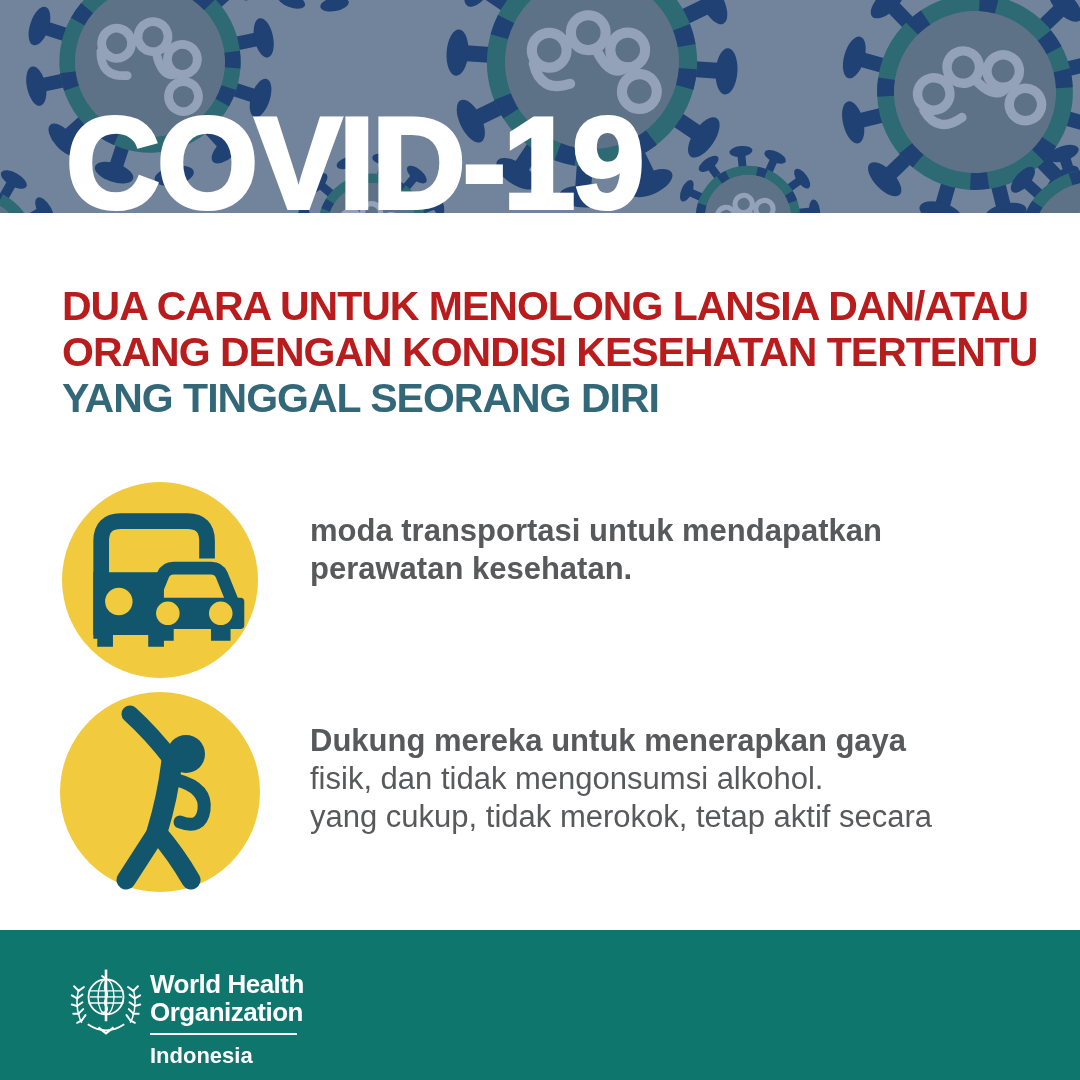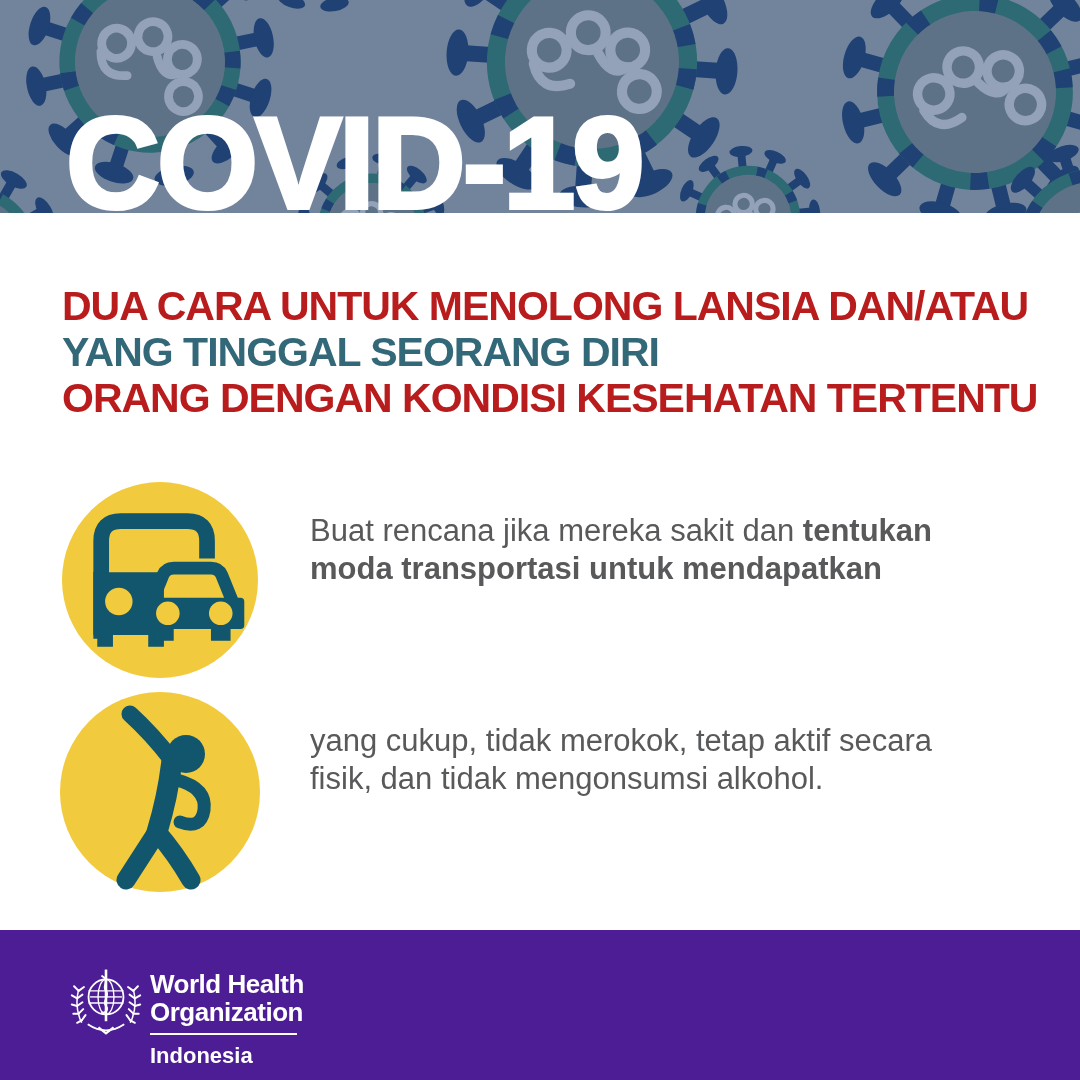--- a/index.html
+++ b/index.html
@@ -30,21 +30,21 @@
   .icon-circle{position:absolute;border-radius:50%;background:#f2ca3d;}
   .icon-circle svg{position:absolute;left:0;top:0;}
   #icon1{left:62px;top:482px;width:196px;height:196px;}
   #icon2{left:60px;top:692px;width:200px;height:200px;}
   .item-text{position:absolute;left:310px;color:#58595b;font-size:31px;line-height:38px;}
   #text1{top:512px;}
   #text2{top:722px;}
   .item-text .ln{white-space:nowrap;}
   .item-text .b{font-weight:bold;}
   
-  .footer{position:absolute;left:0;top:930px;width:1080px;height:150px;background:#4c1d95;color:#ffffff;}
+  .footer{position:absolute;left:0;top:930px;width:1080px;height:150px;background:#0f766e;color:#ffffff;}
   .who-emblem{position:absolute;left:68px;top:32px;width:76px;height:82px;}
   .who-text{position:absolute;left:150px;top:40px;}
   .who-line{font-size:26px;font-weight:bold;line-height:28px;letter-spacing:-0.5px;white-space:nowrap;}
   .who-rule{width:147px;height:2px;background:#ffffff;margin:7px 0 8px 0;border:none;}
   .who-country{font-size:22px;font-weight:bold;letter-spacing:0;white-space:nowrap;}
 </style>
 </head>
 <body>
 
 <div class="poster">
@@ -130,61 +130,62 @@
       <use href="#virus" transform="translate(748,218) scale(0.72) rotate(-6)"></use>
       <use href="#virus" transform="translate(1092,242) scale(1.0) rotate(12)"></use>
       <use href="#virus" transform="translate(-28,252) scale(0.9) rotate(0)"></use>
     </svg>
   </div>
 
   <div class="covid-title">COVID-19</div>
 
   <div class="headline">
     <div class="hl red">DUA CARA UNTUK MENOLONG LANSIA DAN/ATAU</div>
+    <div class="hl red">ORANG DENGAN KONDISI KESEHATAN TERTENTU</div>
     <div class="hl teal">YANG TINGGAL SEORANG DIRI</div>
-    <div class="hl red">ORANG DENGAN KONDISI KESEHATAN TERTENTU</div>
   </div>
 
   <div class="icon-circle" id="icon1">
     <svg width="196" height="196" viewBox="0 0 200 200">
       <g stroke="#11566c" fill="none" stroke-width="16">
 
         <path d="M40,160 V60 Q40,40 60,40 H128 Q148,40 148,60 V78"></path>
       </g>
 
       <path d="M32,92 H104 V168 H88 V156 H52 V168 H36 V156 H32 Z" fill="#11566c"></path>
       <circle cx="58" cy="122" r="14" fill="#f2ca3d"></circle>
 
       <path d="M92,122 L103,95 Q106,88 114,88 H152 Q160,88 163,95 L174,122" stroke="#11566c" fill="none" stroke-width="13"></path>
 
       <path d="M84,118 H182 Q186,118 186,122 V146 Q186,150 182,150 H172 V162 H152 V150 H114 V162 H94 V150 H88 Q84,150 84,146 Z" fill="#11566c"></path>
       <circle cx="108" cy="134" r="12" fill="#f2ca3d"></circle>
       <circle cx="162" cy="134" r="12" fill="#f2ca3d"></circle>
     </svg>
   </div>
   <div class="item-text" id="text1">
-    <div class="ln"><span>Buat rencana jika mereka sakit dan </span><span class="b">tentukan</span></div>
     <div class="ln"><span class="b">moda transportasi untuk mendapatkan</span></div>
+    <div class="ln"><span class="b">perawatan kesehatan.</span></div>
   </div>
 
   <div class="icon-circle" id="icon2">
     <svg width="200" height="200" viewBox="0 0 200 200">
       <g stroke="#11566c" fill="none" stroke-linecap="round">
         <path d="M70,22 Q92,42 112,68" stroke-width="17"></path>
         <path d="M112,68 Q108,104 97,140" stroke-width="21"></path>
         <path d="M97,140 L66,188" stroke-width="19"></path>
         <path d="M97,140 Q116,162 131,188" stroke-width="19"></path>
         <path d="M117,88 Q147,96 144,118 Q141,138 120,130" stroke-width="13"></path>
       </g>
       <circle cx="126" cy="62" r="19" fill="#11566c"></circle>
     </svg>
   </div>
   <div class="item-text" id="text2">
+    <div class="ln"><span class="b">Dukung mereka untuk menerapkan gaya</span></div>
+    <div class="ln"><span>fisik, dan tidak mengonsumsi alkohol.</span></div>
     <div class="ln"><span>yang cukup, tidak merokok, tetap aktif secara</span></div>
-    <div class="ln"><span>fisik, dan tidak mengonsumsi alkohol.</span></div>
   </div>
 
   <div class="footer">
     <svg class="who-emblem" viewBox="0 0 100 104">
       <g stroke="#ffffff" fill="none">
 
         <circle cx="50" cy="44" r="23" stroke-width="2.4"></circle>
         <ellipse cx="50" cy="44" rx="10.5" ry="23" stroke-width="1.8"></ellipse>
         <line x1="27" y1="36" x2="73" y2="36" stroke-width="1.8"></line>
         <line x1="27" y1="52" x2="73" y2="52" stroke-width="1.8"></line>

